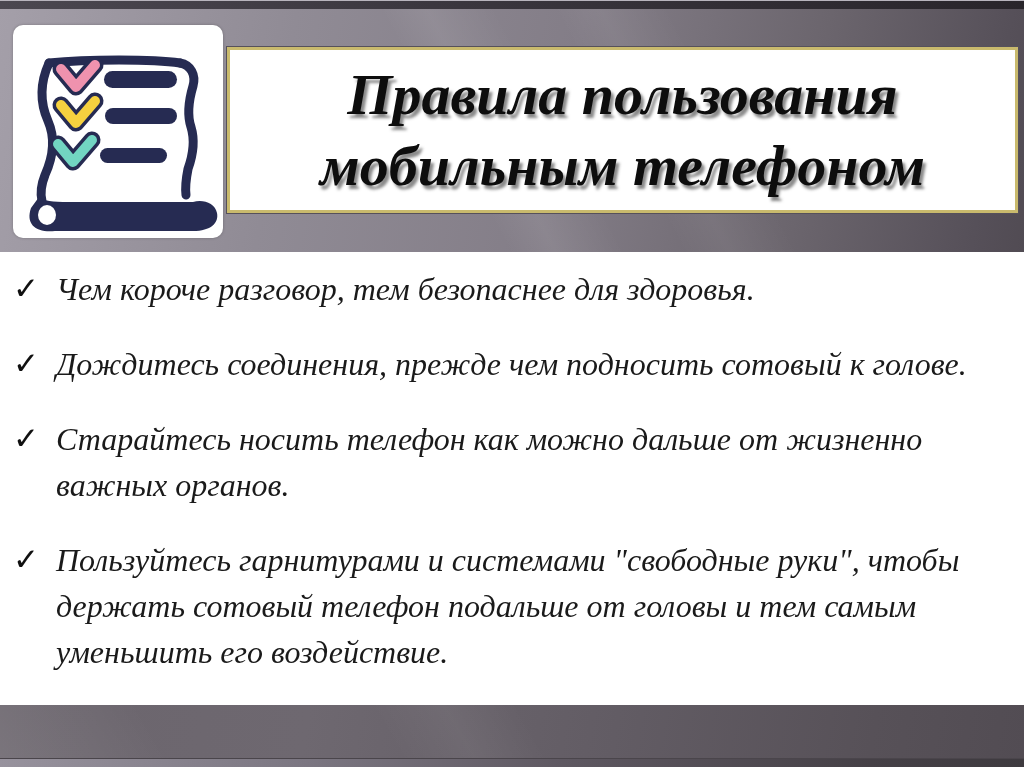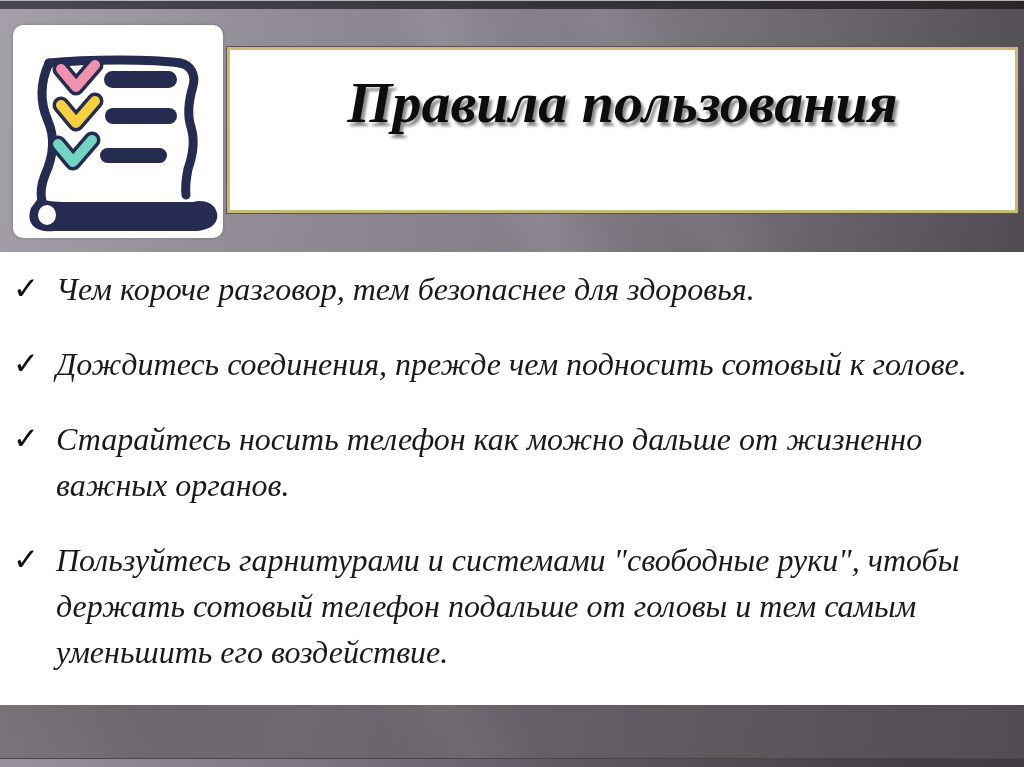--- a/index.html
+++ b/index.html
@@ -29,21 +29,21 @@
     background:#ffffff;border-radius:10px;box-shadow:0 0 3px rgba(0,0,0,0.25);
   }
   .icon-tile svg{display:block;width:100%;height:100%;}
   
   .title-box{
     position:absolute;left:227px;top:47px;width:791px;height:166px;z-index:2;
     background:#ffffff;border:3px solid #c9ba6d;box-sizing:border-box;
     box-shadow:0 0 0 1px #56515a;
   }
   .title-box h1{
-    margin:8px;padding-top:9px;text-align:center;
+    margin:0;padding-top:9px;text-align:center;
     font-family:"Liberation Serif",serif;font-weight:bold;font-style:italic;
     font-size:58px;line-height:71px;color:#0d0d0d;
     text-shadow:3px 4px 3px rgba(40,40,40,0.55);
   }
   
   .content{
     position:absolute;top:252px;left:0;width:100%;height:453px;background:#ffffff;
   }
   .bullets{list-style:none;margin:0;padding:14px 0 0 0;}
   .bullets li{
@@ -106,20 +106,21 @@
           <rect x="91" y="46" width="73" height="17" rx="8.5"></rect>
           <rect x="92" y="83" width="72" height="16" rx="8"></rect>
           <rect x="87" y="123" width="67" height="15" rx="7.5"></rect>
         </g>
       </svg>
     </div>
 
     <div class="title-box">
       <h1>
         <div>Правила пользования</div>
+        <div>мобильным телефоном</div>
       </h1>
     </div>
   </div>
 
   <div class="content">
     <ul class="bullets">
       <li>
         <span class="check">✓</span>
         <span class="btext">Чем короче разговор, тем безопаснее для здоровья.</span>
       </li>

